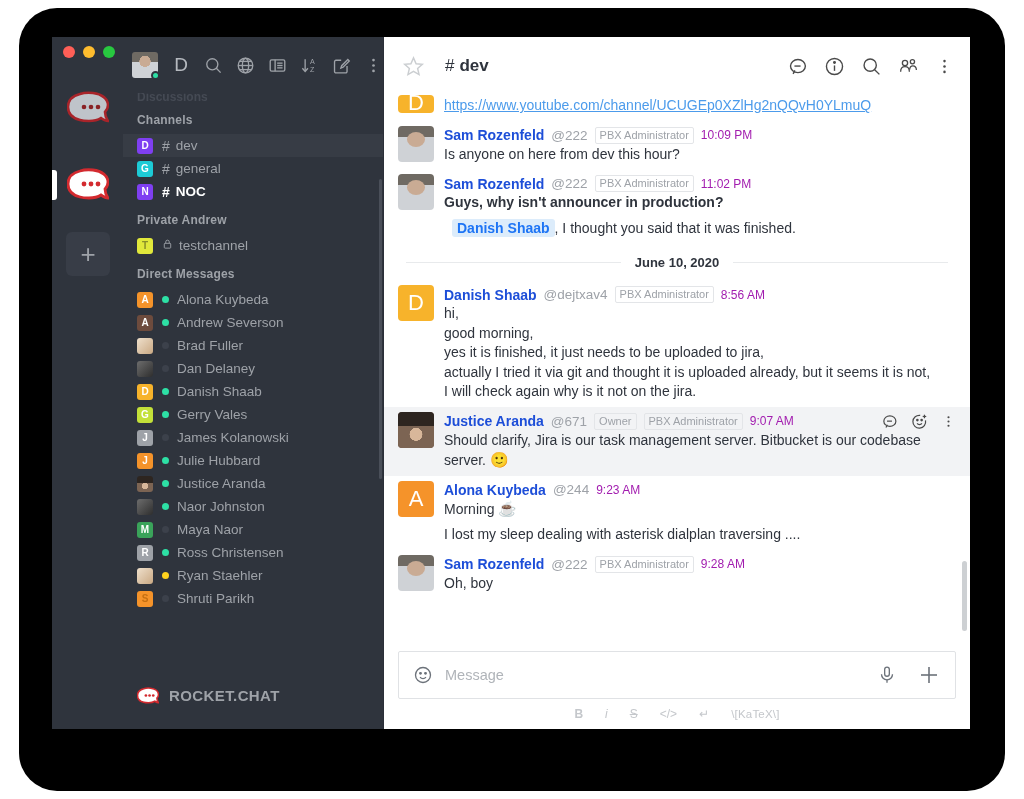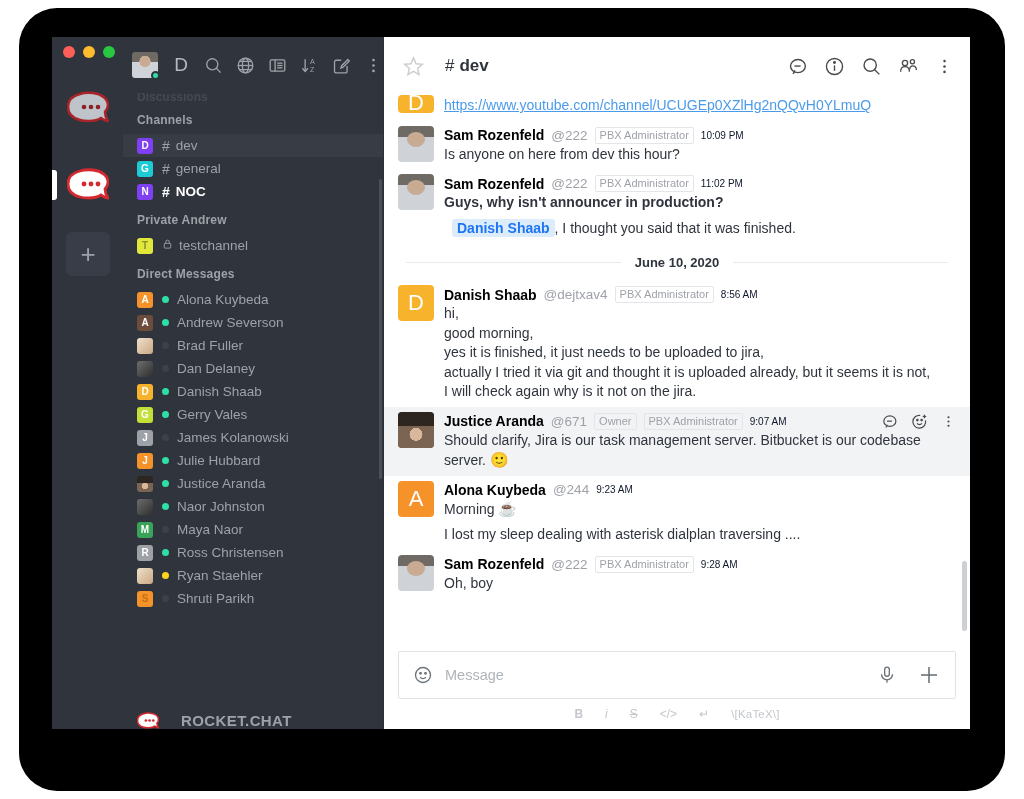--- a/index.html
+++ b/index.html
@@ -173,23 +173,23 @@
   .sb-status {
     width: 7px; height: 7px; border-radius: 50%;
     flex: 0 0 7px; margin-right: 8px;
   }
   .st-online { background: #2de0a5; }
   .st-offline { background: #3c414b; }
   .st-away { background: #ffd21e; }
 
   #sidebar-footer {
     height: 42px;
-    display: flex; align-items: flex-end;
+    display: flex; align-items: flex-start;
     padding-left: 14px;
-    gap: 22px;
+    gap: 10px;
   }
   .rc-wordmark {
     color: #9ea2a8;
     font-size: 15px;
     font-weight: bold;
     letter-spacing: .4px;
     font-family: "Liberation Sans", sans-serif;
   }
   .sb-scrollbar {
     position: absolute; right: 1px; top: 86px;
@@ -246,30 +246,30 @@
     display: flex; align-items: center; justify-content: center;
     color: #ffffff; font-size: 22px; font-weight: 300;
     overflow: hidden;
   }
   .msg-body { flex: 1 1 auto; min-width: 0; padding-top: 1px; }
   .msg-head {
     display: flex; align-items: center;
     gap: 7px; flex-wrap: wrap;
     margin-bottom: 1px;
   }
-  .m-user { color: #000000; font-size: 14px; font-weight: bold; }
+  .m-user { color: #1d4ed8; font-size: 14px; font-weight: bold; }
   .m-handle { color: #9ea2a8; font-size: 13.5px; }
   .m-tag {
     color: #9ea2a8; font-size: 11px;
     border: 1px solid #e3e5e8;
     border-radius: 2px;
     padding: 0px 4px;
     line-height: 15px;
   }
-  .m-time { color: #0f172a; font-size: 10px; }
+  .m-time { color: #a21caf; font-size: 12px; }
   .m-text {
     color: #2f343d; font-size: 14px;
     line-height: 19.5px;
     word-wrap: break-word;
   }
   .m-link { color: #4c9beb; }
   .m-mention {
     background: #dcecfb; color: #1d74f5;
     font-weight: bold;
     border-radius: 3px;

